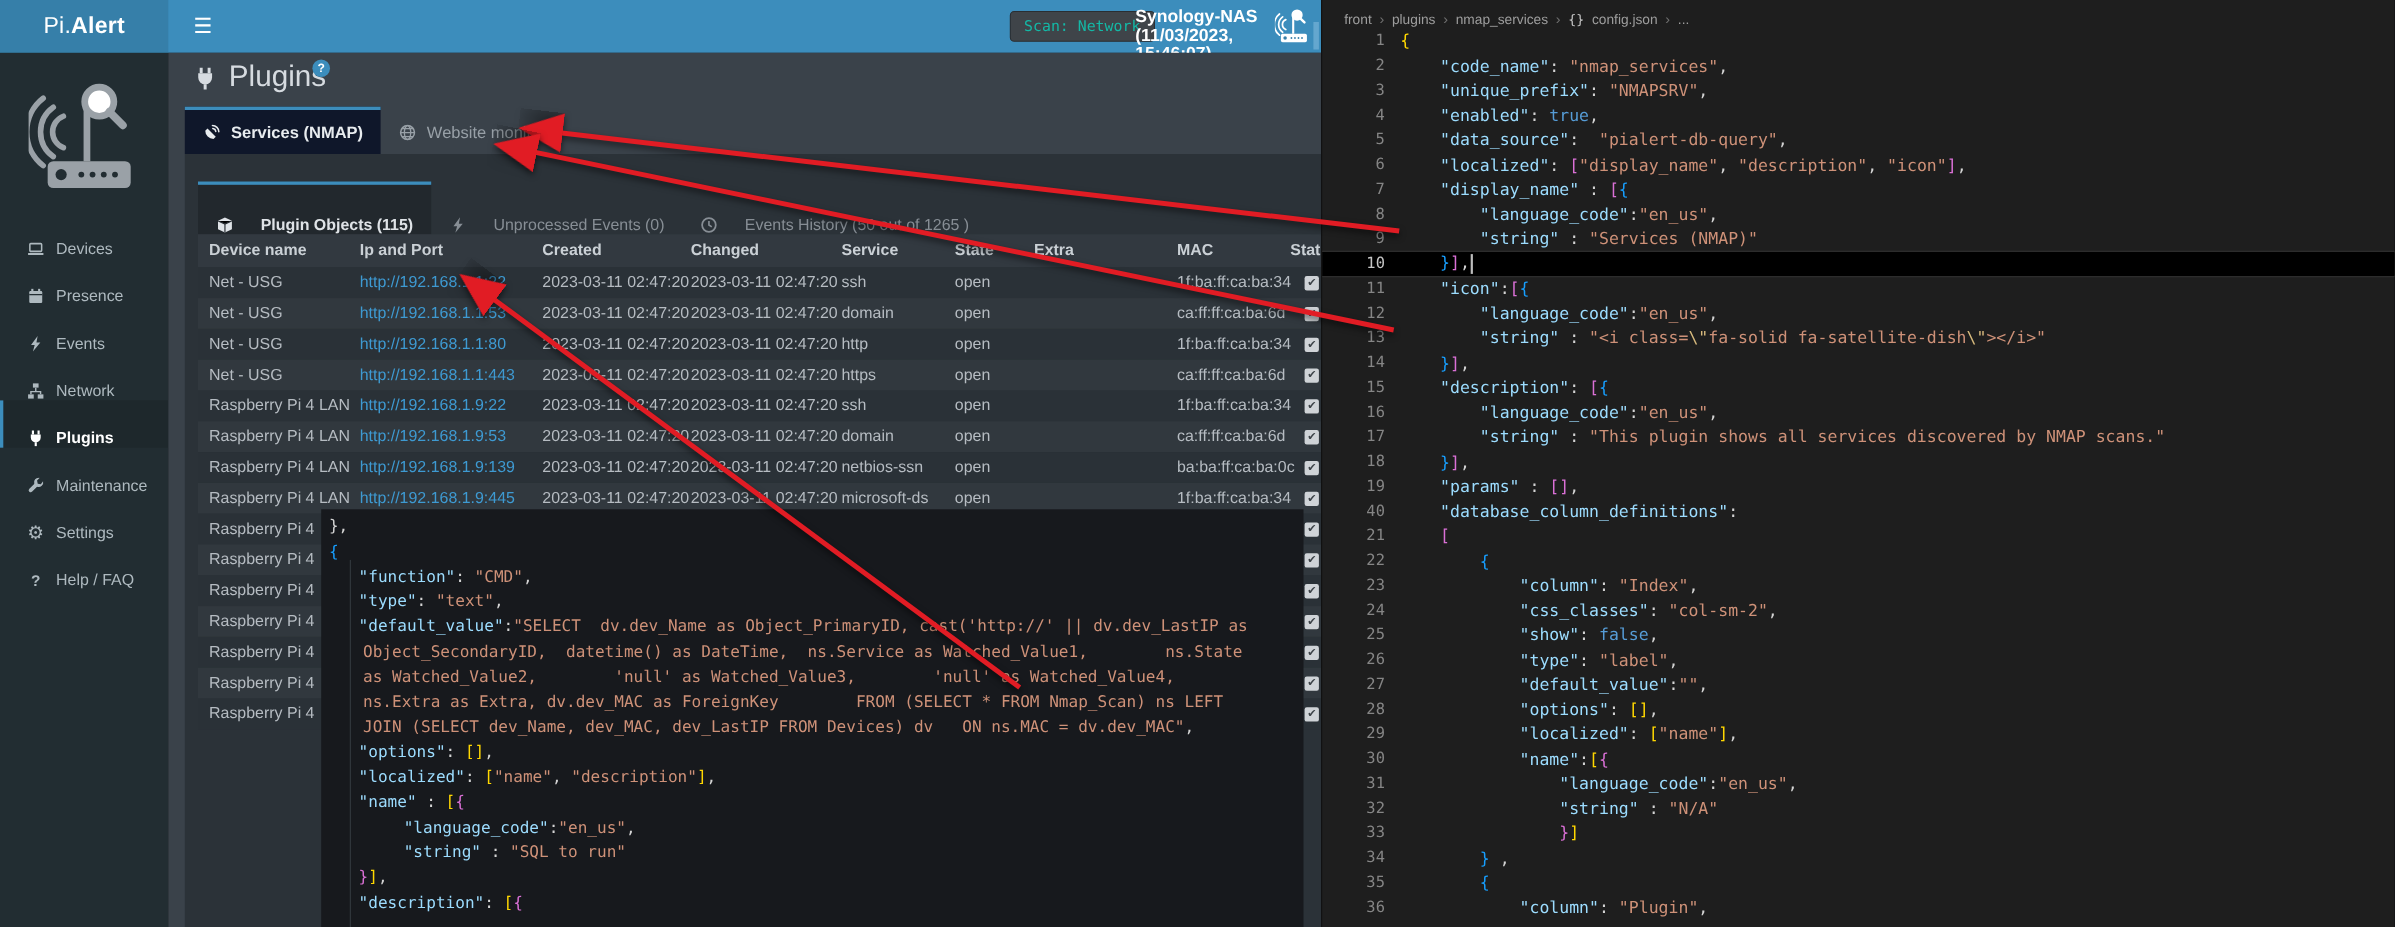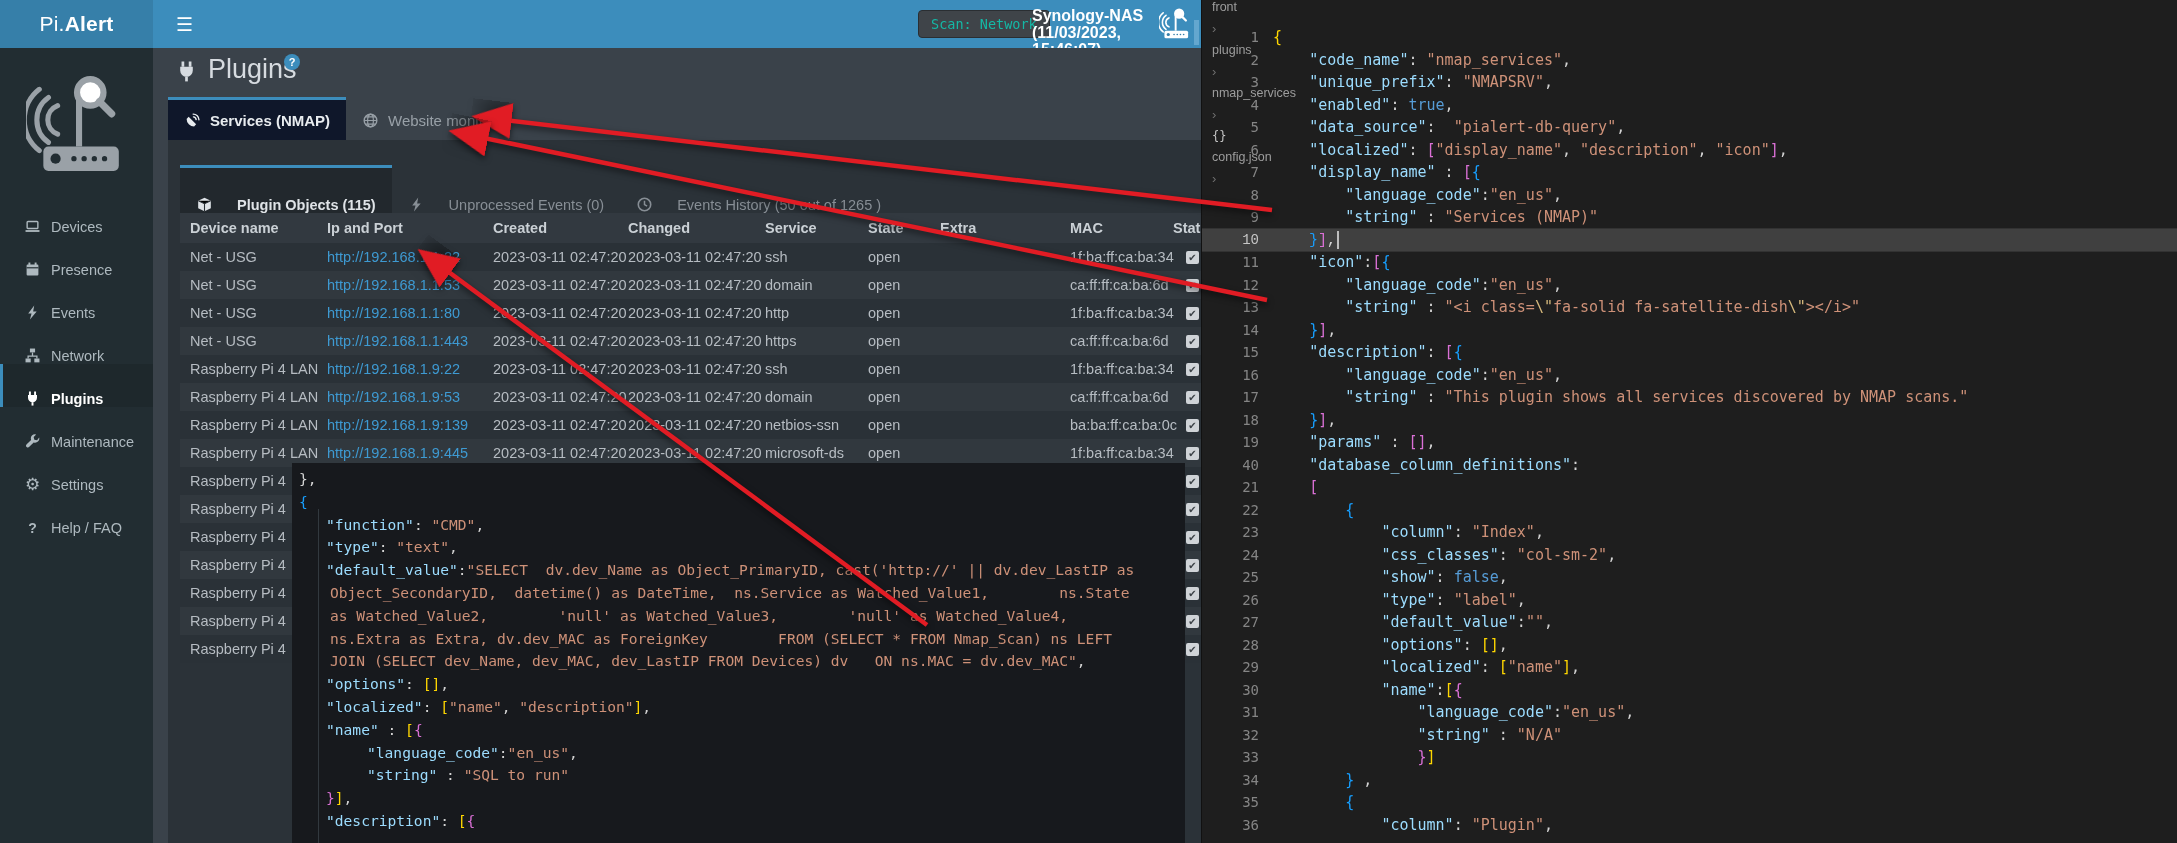--- a/index.html
+++ b/index.html
@@ -60,27 +60,27 @@
   .scrollthumb{position:absolute;left:1194px;top:20px;width:5px;height:25px;background:#64a7cf;z-index:32;}
   
   .code-overlay{position:absolute;left:139px;top:415px;width:893px;height:380px;background:#17191d;
     z-index:20;font-family:"DejaVu Sans Mono",monospace;font-size:14.6px;overflow:hidden;padding-top:5px;}
   .code-overlay::before{content:"";position:absolute;left:26px;top:46px;bottom:0;width:1px;background:#32393f;}
   .oline{white-space:pre;height:22.8px;line-height:22.8px;}
   .o-ind0{padding-left:7px;} .o-ind1{padding-left:34px;} .o-indw{padding-left:38px;} .o-ind2{padding-left:75px;}
   
   .editor{position:absolute;left:1201px;top:0;width:976px;height:843px;background:#1e1e1e;
     font-family:"DejaVu Sans Mono",monospace;border-left:1px solid #111;}
-  .breadcrumb{position:absolute;left:10px;top:0;height:25px;display:flex;align-items:flex-start;gap:7px;
-    color:#9d9d9d;font-size:12.5px;font-family:"Liberation Sans",sans-serif;flex-direction:column;}
+  .breadcrumb{position:absolute;left:20px;top:0;height:25px;display:flex;align-items:flex-end;gap:7px;
+    color:#9d9d9d;font-size:12.5px;font-family:"Liberation Sans",sans-serif;}
   .breadcrumb .sep{color:#6f6f6f;font-size:13px;}
   .breadcrumb .ficon{color:#c5c5c5;font-family:"DejaVu Sans Mono",monospace;font-size:12px;}
   .ecode{position:absolute;left:0;top:26px;right:0;}
   .eline{display:flex;height:22.5px;align-items:center;}
-  .eline.active{background:#404040;box-shadow:0 1px 0 #323232,0 -1px 0 #323232;font-family:Liberation Mono, monospace;}
+  .eline.active{background:#000000;box-shadow:0 1px 0 #323232,0 -1px 0 #323232;}
   .enum{width:57px;text-align:right;color:#858585;font-size:14px;flex:none;}
   .eline.active .enum{color:#c6c6c6;}
   .etext{white-space:pre;font-size:15px;margin-left:14px;color:#d4d4d4;}
   .cursor{display:inline-block;width:2px;height:18px;background:#bdbdbd;vertical-align:middle;margin-left:1px;}
   
   .c-k{color:#9cdcfe;} .c-s{color:#ce9178;} .c-p{color:#d4d4d4;} .c-kw{color:#569cd6;}
   .c-e{color:#d7ba7d;} .c-b1{color:#ffd700;} .c-b2{color:#da70d6;} .c-b3{color:#179fff;}
   
   .arrows{position:absolute;left:0;top:0;width:2177px;height:843px;z-index:60;pointer-events:none;}
   .arrows path{filter:drop-shadow(0 3px 3px rgba(0,0,0,.55));}

